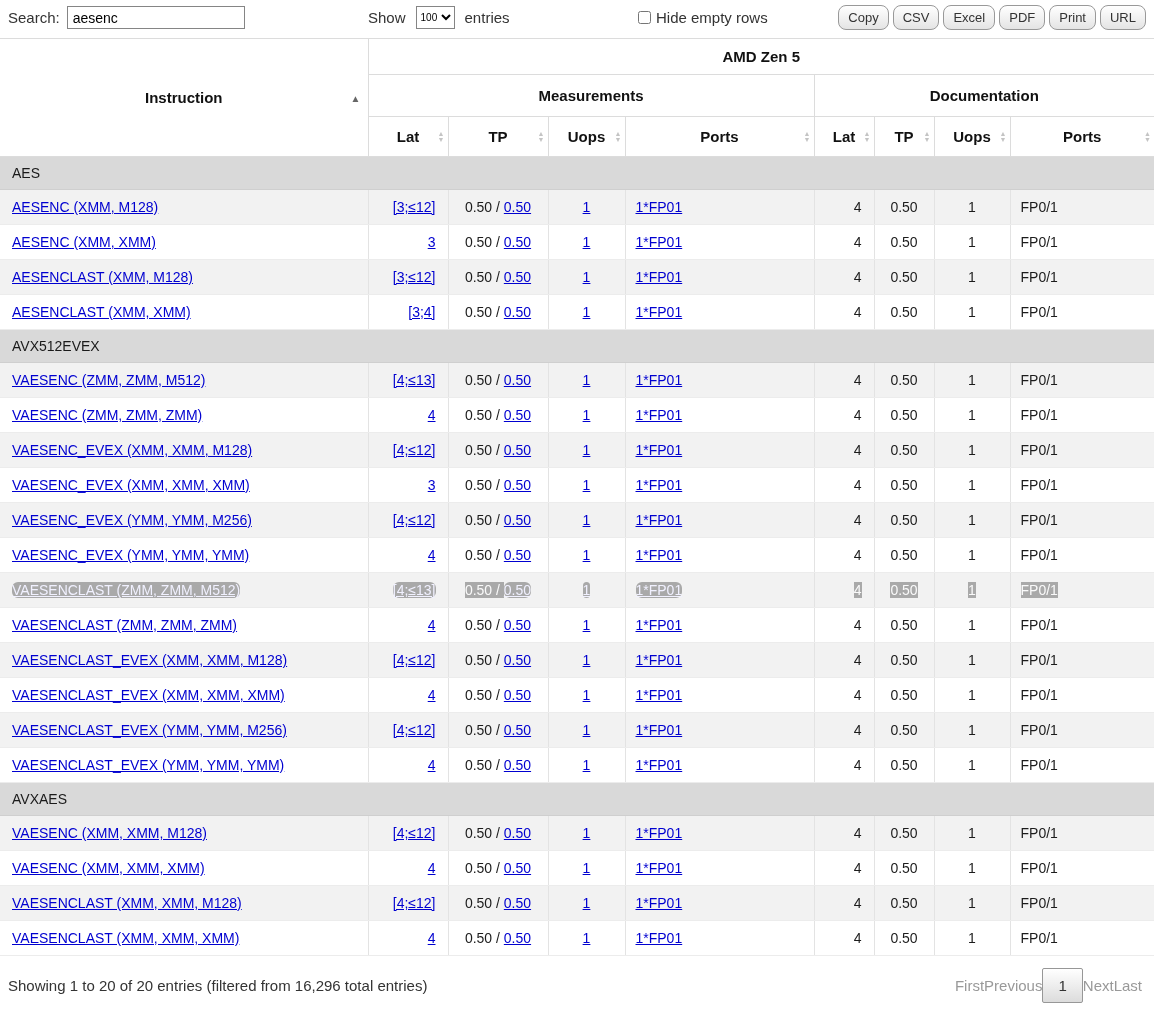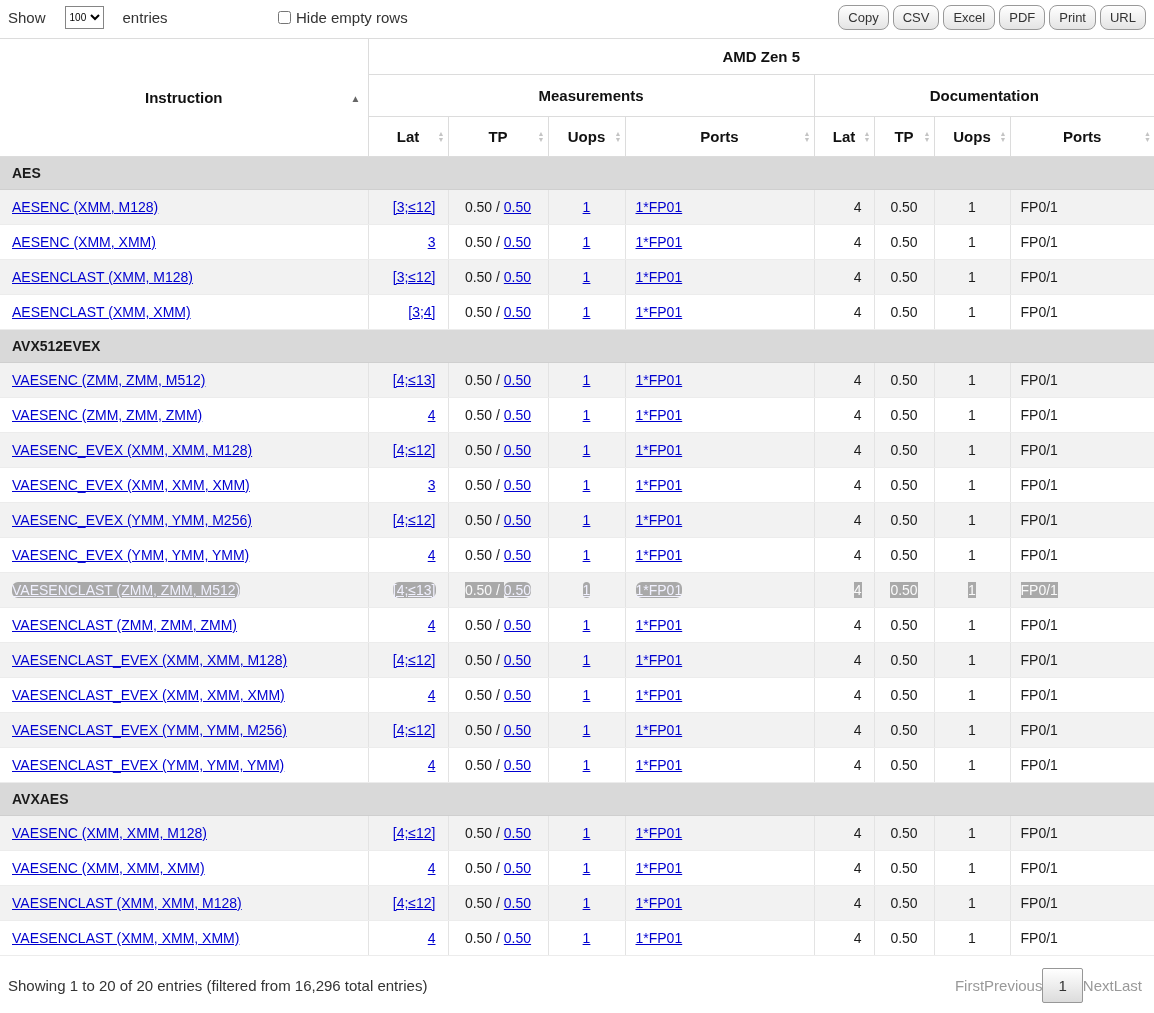--- a/index.html
+++ b/index.html
@@ -23,21 +23,21 @@
     color: #333;
   }
   .search-area { display: flex; align-items: center; gap: 7px; width: 360px; }
   .search-input {
     width: 178px; height: 23px;
     border: 1px solid #858585;
     padding: 2px 5px;
     font-size: 14px;
     font-family: inherit;
   }
-  .show-area { display: flex; align-items: center; gap: 19px; width: 270px; }
+  .show-area { display: flex; align-items: center; gap: 10px; width: 270px; }
   .entries-select {
     font-size: 10px; height: 23px;
     border: 1px solid #858585;
     background: #fff;
     font-family: inherit;
   }
   .hide-empty { display: flex; align-items: center; gap: 3px; flex: 1; }
   .hide-empty input { margin: 0 2px 0 0; }
   .export-buttons { display: flex; gap: 4px; }
   .dt-button {
@@ -89,21 +89,21 @@
     height: 35px;
     color: #1c1c1c;
     overflow: hidden;
     white-space: nowrap;
   }
   tbody td:last-child { border-right: none; }
   tbody tr.odd td { background: #f2f2f2; }
   tbody tr.even td { background: #ffffff; }
   .group-row td {
     background: #d9d9d9 !important;
-    font-weight: bold;
+    font-weight: normal;
     font-size: 14px;
     color: #1a1a1a;
     padding: 7px 12px;
     height: 33px;
     border-right: none;
     border-bottom: 1px solid #cfcfcf;
   }
   .c-instr { text-align: left; padding-left: 12px !important; }
   .c-right { text-align: right; padding-right: 12px !important; }
   .c-center { text-align: center; }
@@ -131,20 +131,24 @@
     padding: 8px 15px;
     color: #333;
   }
 </style>
 </head>
 <body>
 
 <div class="page">
 
   <div class="toolbar">
+    <div class="search-area">
+      <span>Search:</span>
+      <input class="search-input" type="text" value="aesenc" style="">
+    </div>
     <div class="show-area">
       <span>Show</span>
       <select class="entries-select">
         <option>100</option>
       </select>
       <span>entries</span>
     </div>
     <div class="hide-empty">
       <input type="checkbox" style="">
       <span>Hide empty rows</span>

